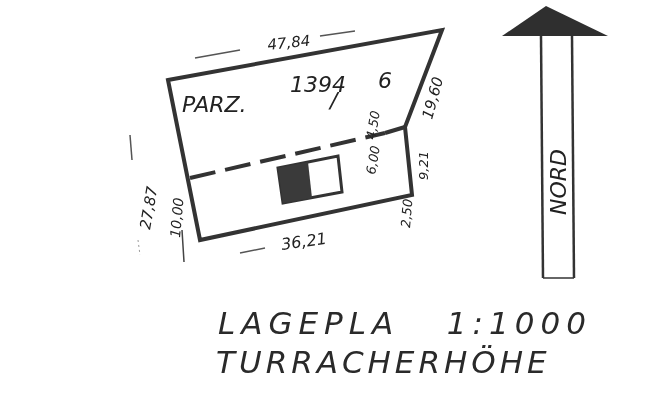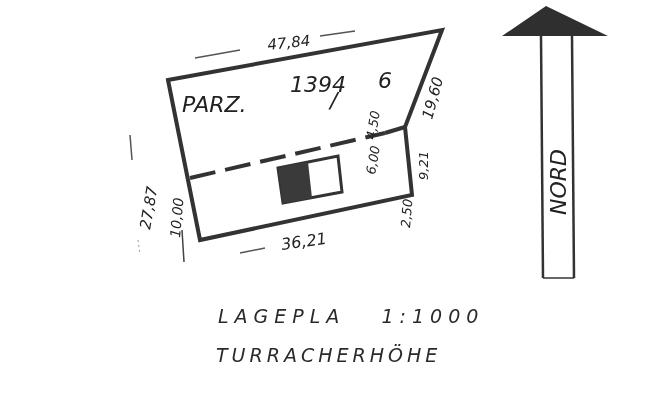--- a/index.html
+++ b/index.html
@@ -1,21 +1,21 @@
 <!DOCTYPE html>
 <html><head>
 <meta charset="utf-8">
 <style>
   html, body { margin: 0; padding: 0; background: #ffffff; }
   body { width: 647px; height: 400px; position: relative; overflow: hidden;
          font-family: "DejaVu Sans", sans-serif; color: #222; }
   svg { position: absolute; left: 0; top: 0; }
   .lbl { font-family: "DejaVu Sans", sans-serif; fill: #222; font-style: italic; }
   .cap { position: absolute; font-family: "DejaVu Sans", sans-serif; font-style: italic;
-         font-weight: 300; color: #2a2a2a; letter-spacing: 6px; font-size: 19px; white-space: pre; }
+         font-weight: 300; color: #2a2a2a; letter-spacing: 6px; font-size: 31px; white-space: pre; }
 </style>
 </head>
 <body>
 
 <svg width="647" height="400" viewBox="0 0 647 400">
 
   <polygon points="168,80 442,30 405,127 412,195 200,240" fill="none" stroke="#333" stroke-width="4" stroke-linejoin="miter"></polygon>
 
   <line x1="385" y1="133" x2="405" y2="127" stroke="#333" stroke-width="4"></line>
 

